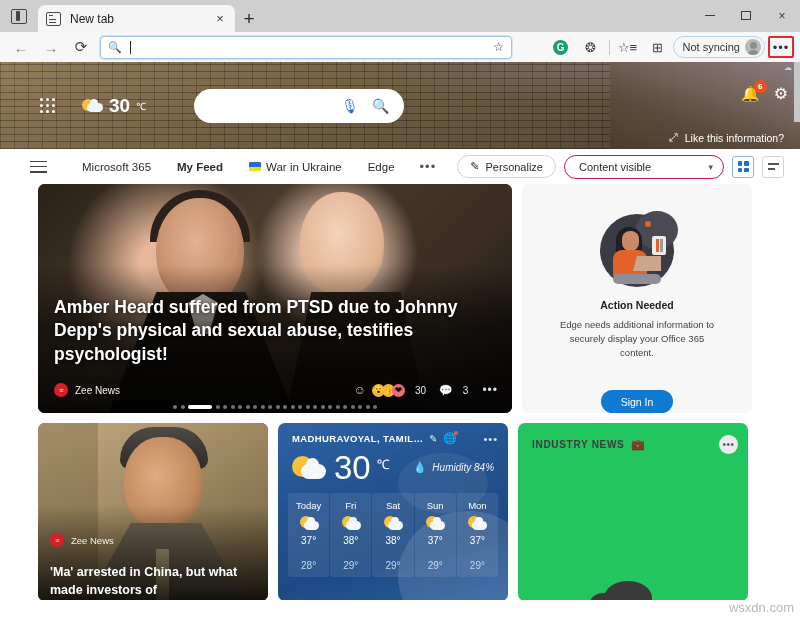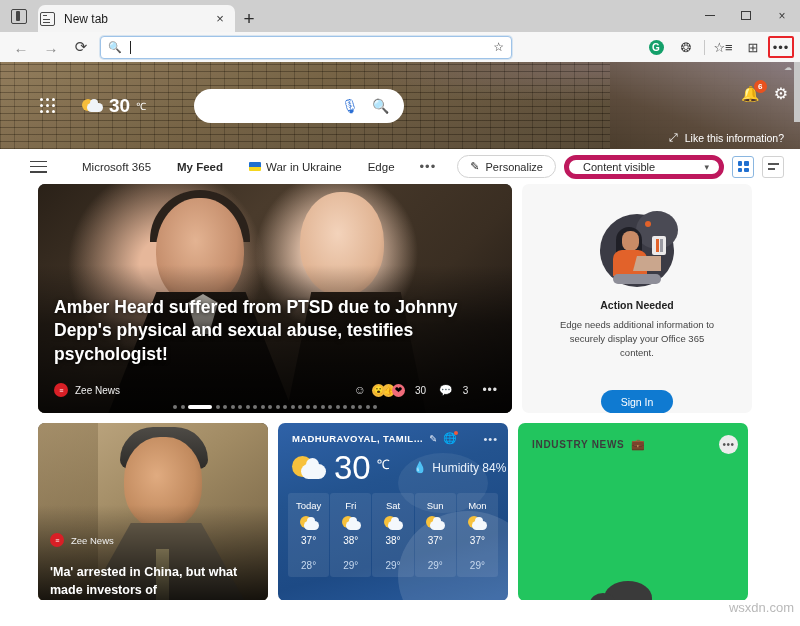--- a/index.html
+++ b/index.html
@@ -19,21 +19,21 @@
   .tabstrip-left {
     width: 38px; height: 32px; display: flex; align-items: center; justify-content: center;
   }
   .tb-icon-box { width: 16px; height: 15px; border: 1.6px solid #444; border-radius: 2px; position: relative; }
   .tb-icon-box:after {
     content: ""; position: absolute; left: 3.5px; top: 1.2px; bottom: 1.2px; width: 4px;
     background: #444; border-radius: 1px;
   }
   .tab {
     height: 27px; width: 197px; background: #f5f5f5; border-radius: 7px 7px 0 0;
-    display: flex; align-items: center; padding: 0 6px 0 2px; position: relative;
+    display: flex; align-items: center; padding: 0 6px 0 8px; position: relative;
   }
   .tab-favicon { width: 15px; height: 14px; border: 1.5px solid #4a4a4a; border-radius: 2px; position: relative; flex: 0 0 auto; }
   .tab-favicon:before {
     content: ""; position: absolute; left: 2px; top: 2.2px; width: 4px; height: 1.4px; background: #4a4a4a;
   }
   .tab-favicon:after {
     content: ""; position: absolute; left: 2px; top: 6px; width: 7px; height: 1.4px; background: #4a4a4a;
     box-shadow: 0 3px 0 0 #4a4a4a;
   }
   .tab-title { font-size: 12px; color: #1b1b1b; margin-left: 9px; flex: 1 1 auto; white-space: nowrap; overflow: hidden; }
@@ -159,21 +159,21 @@
   .ua-flag i { display: block; height: 50%; }
   .ua-flag i:first-child { background: #1f6fd0; }
   .ua-flag i:last-child { background: #f5d61f; }
   .feed-dots { font-size: 13px; color: #555; padding: 0 12px; letter-spacing: 1px; }
   .feednav-right { margin-left: auto; display: flex; align-items: center; gap: 8px; }
   .pill-btn {
     height: 23px; border: 1px solid #d2d2d2; border-radius: 14px; display: flex; align-items: center;
     gap: 6px; padding: 0 12px; font-size: 11px; color: #2b2b2b; background: #fff;
   }
   .select-pill {
-    height: 24px; border: 5px solid #be185d; border-radius: 14px; display: flex; align-items: center;
+    height: 24px; border: 1px solid #be185d; border-radius: 14px; display: flex; align-items: center;
     justify-content: space-between; padding: 0 10px 0 14px; font-size: 11px; color: #2b2b2b;
     width: 160px; background: #fff;
   }
   .chev { font-size: 9px; color: #555; }
   .view-btn {
     width: 22px; height: 22px; border: 1px solid #8ab6e0; border-radius: 3px;
     display: flex; align-items: center; justify-content: center;
   }
   .view-btn.plain { border-color: #d2d2d2; }
   .grid4 { width: 11px; height: 11px; display: grid; grid-template-columns: 1fr 1fr; grid-template-rows: 1fr 1fr; gap: 2px; }
@@ -320,21 +320,21 @@
   .w-dots { margin-left: auto; font-size: 11px; color: #dde7f5; letter-spacing: 1px; }
   .w-main { position: relative; display: flex; align-items: center; padding: 6px 0 0 14px; }
   .w-bigsun { position: relative; width: 34px; height: 26px; }
   .w-bigsun .s { position: absolute; left: 0; top: 1px; width: 21px; height: 21px; border-radius: 50%; background: #f7c13c; }
   .w-bigsun .c { position: absolute; left: 9px; top: 9px; width: 25px; height: 15px; border-radius: 9px; background: #f4f8fc; }
   .w-bigsun .c:before { content:""; position:absolute; left:5px; top:-6px; width:13px; height:13px; border-radius:50%; background:#f4f8fc; }
   .w-temp { font-size: 33px; color: #fff; font-weight: 300; margin-left: 8px; line-height: 1; }
   .w-unit { font-size: 13px; color: #fff; margin-left: 6px; align-self: flex-start; margin-top: 4px; }
   .w-hum { margin-left: 24px; display: flex; align-items: center; gap: 5px; }
   .w-hum .drop { font-size: 11px; color: #9ed3f7; }
-  .w-hum .txt { font-size: 12px; color: #eaf2fb; }
+  .w-hum .txt { font-size: 10px; color: #eaf2fb; font-style: italic; }
   .w-days { position: relative; display: flex; margin-top: 9px; padding: 0 10px; gap: 1px; }
   .w-day { flex: 1 1 0; background: rgba(255,255,255,.09); border-radius: 3px; padding: 7px 0 6px; text-align: center; }
   .w-day .d { font-size: 9.5px; color: #fff; }
   .w-day .i { margin: 5px auto 4px; position: relative; width: 20px; height: 15px; }
   .w-day .i .s { position: absolute; left: 1px; top: 0; width: 12px; height: 12px; border-radius: 50%; background: #f7c13c; }
   .w-day .i .c { position: absolute; left: 5px; top: 5px; width: 15px; height: 9px; border-radius: 5px; background: #f4f8fc; }
   .w-day .i .c:before { content:""; position:absolute; left:3px; top:-4px; width:8px; height:8px; border-radius:50%; background:#f4f8fc; }
   .w-day .hi { font-size: 10px; color: #fff; }
   .w-day .lo { font-size: 10px; color: #c6d8ee; margin-top: 14px; }
 
@@ -388,20 +388,24 @@
       <span class="omni-fav">☆</span>
     </div>
     <div class="tb-actions">
       <div class="tb-btn">
         <span class="copilot-dot">G</span>
       </div>
       <div class="tb-btn">❂</div>
       <div class="tb-sep"></div>
       <div class="tb-btn">☆≡</div>
       <div class="tb-btn">⊞</div>
+      <div class="profile-pill">
+        <span class="label">Not syncing</span>
+        <span class="avatar"></span>
+      </div>
       <div class="more-btn">•••</div>
     </div>
   </div>
 
 
   <div class="hero">
     <div class="hero-sky"></div>
     <div class="hero-inner">
       <div class="apps-grid">
         <i></i>

